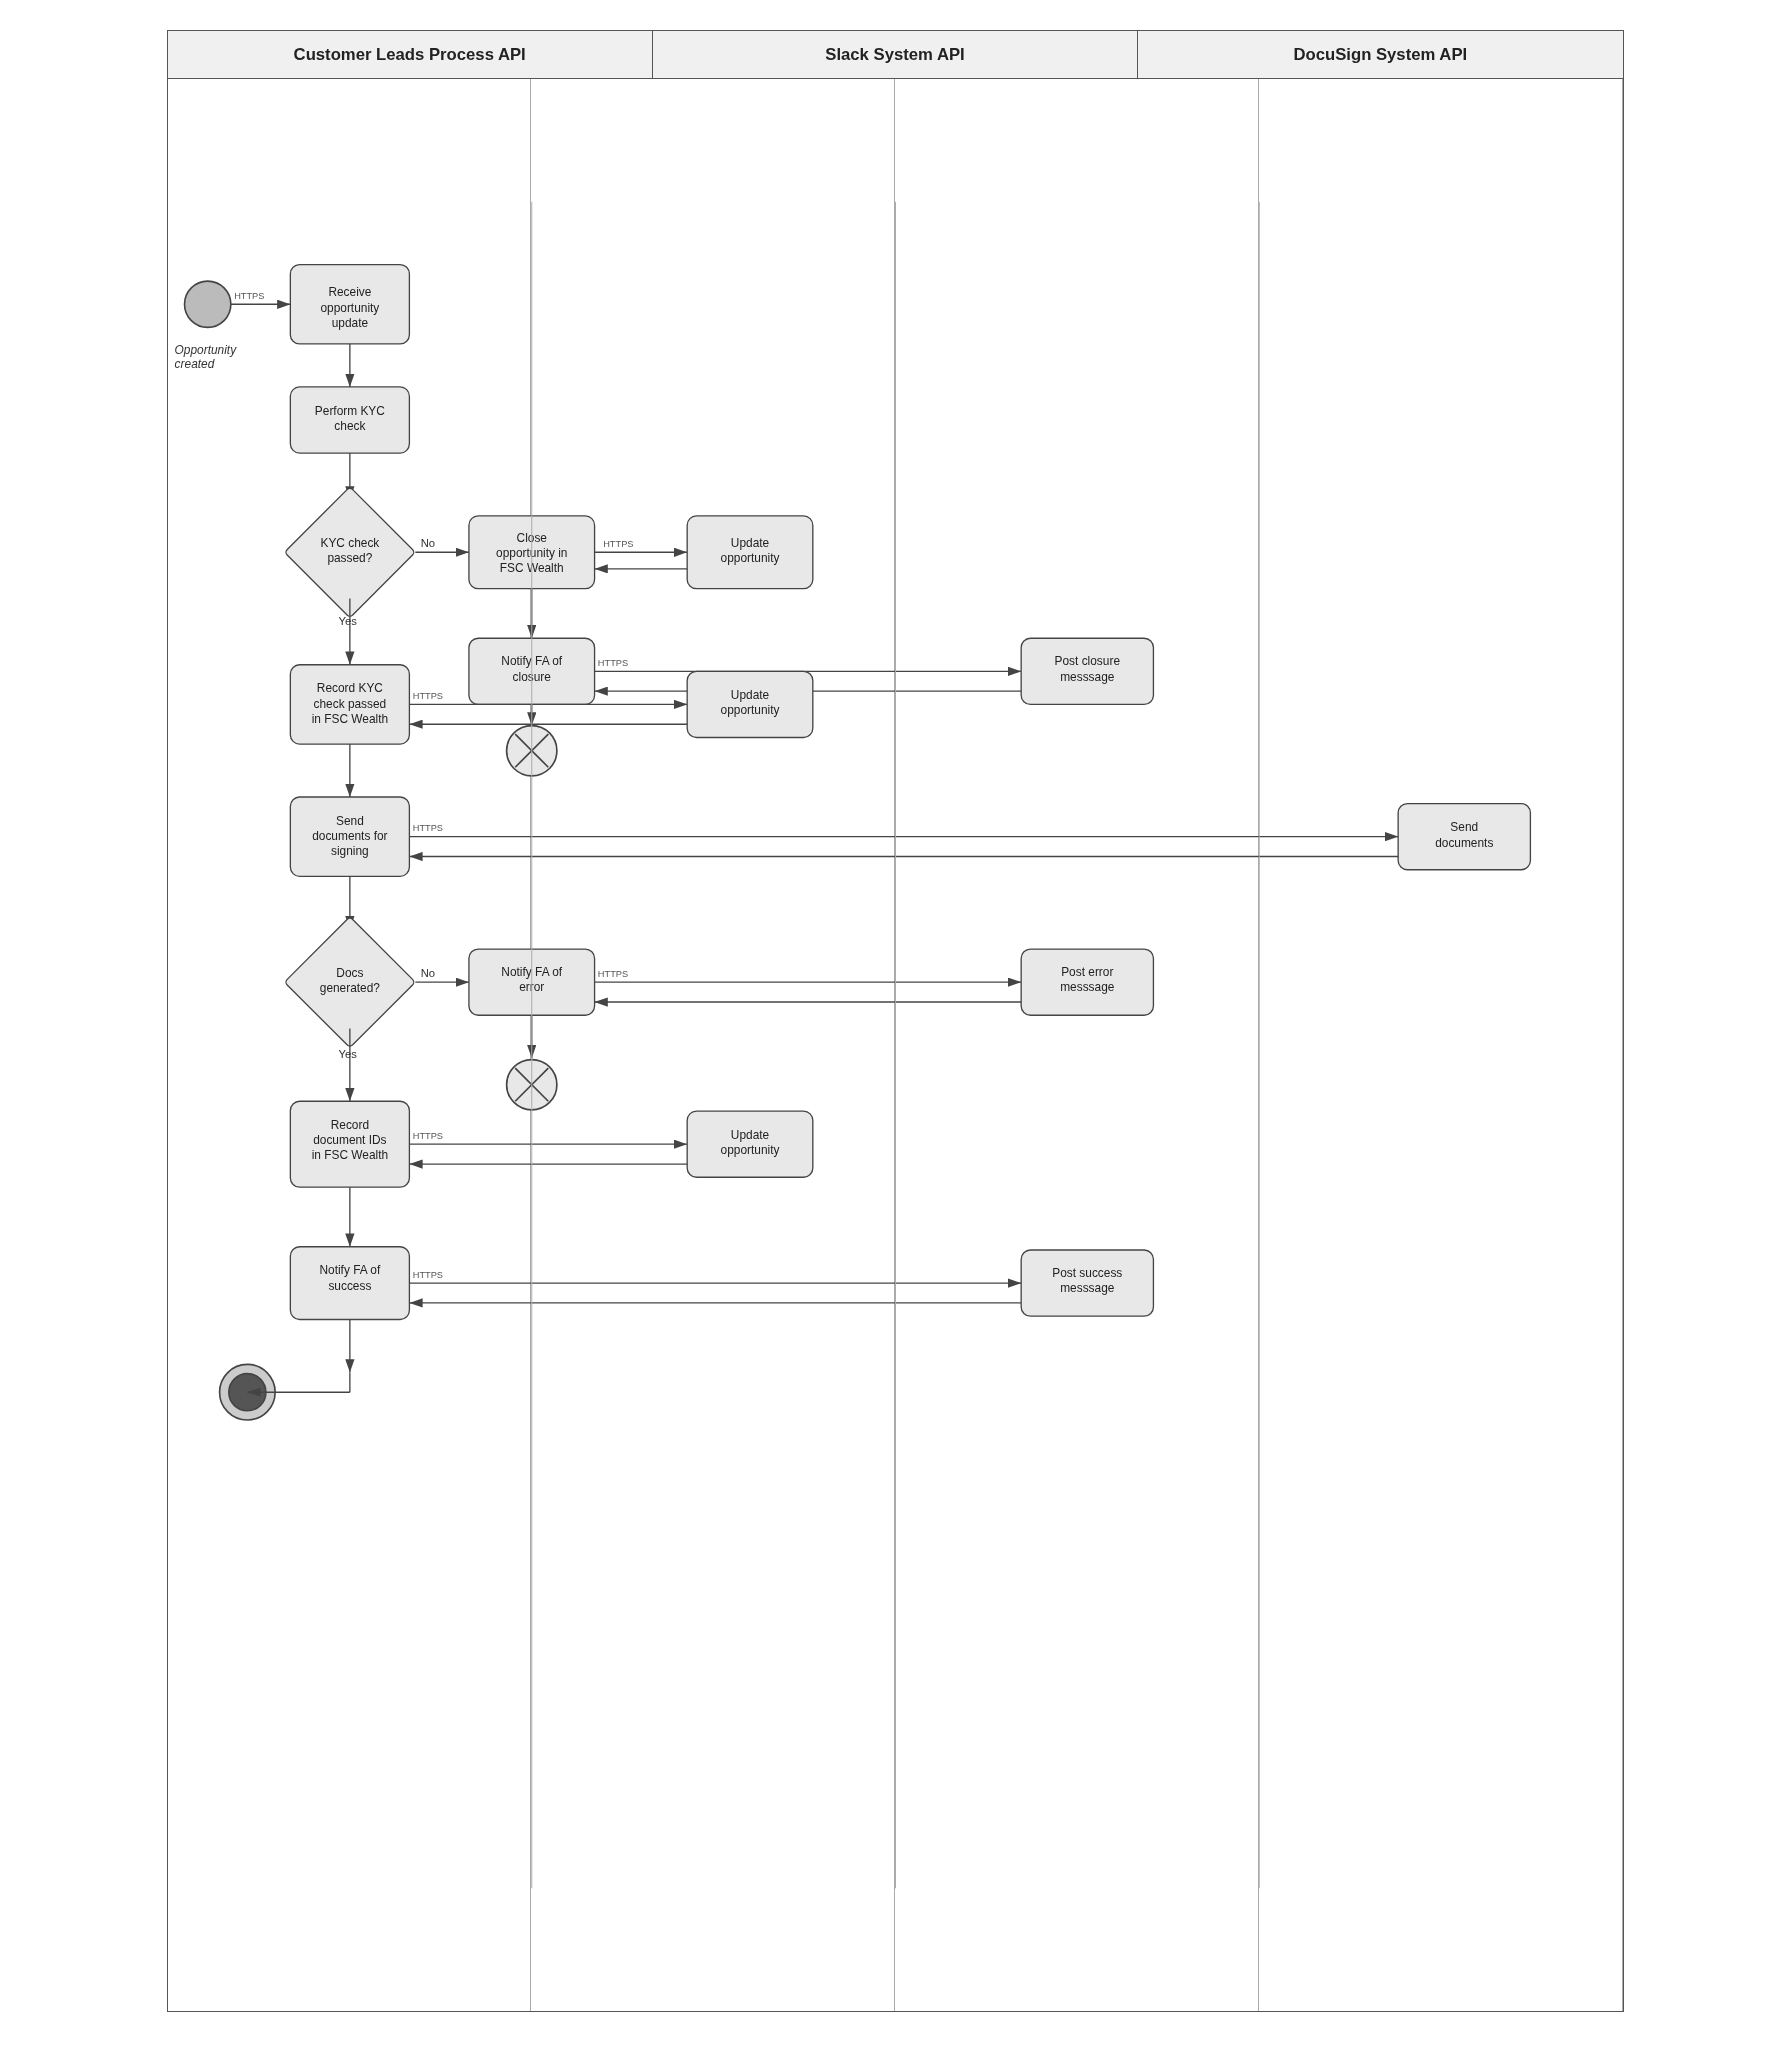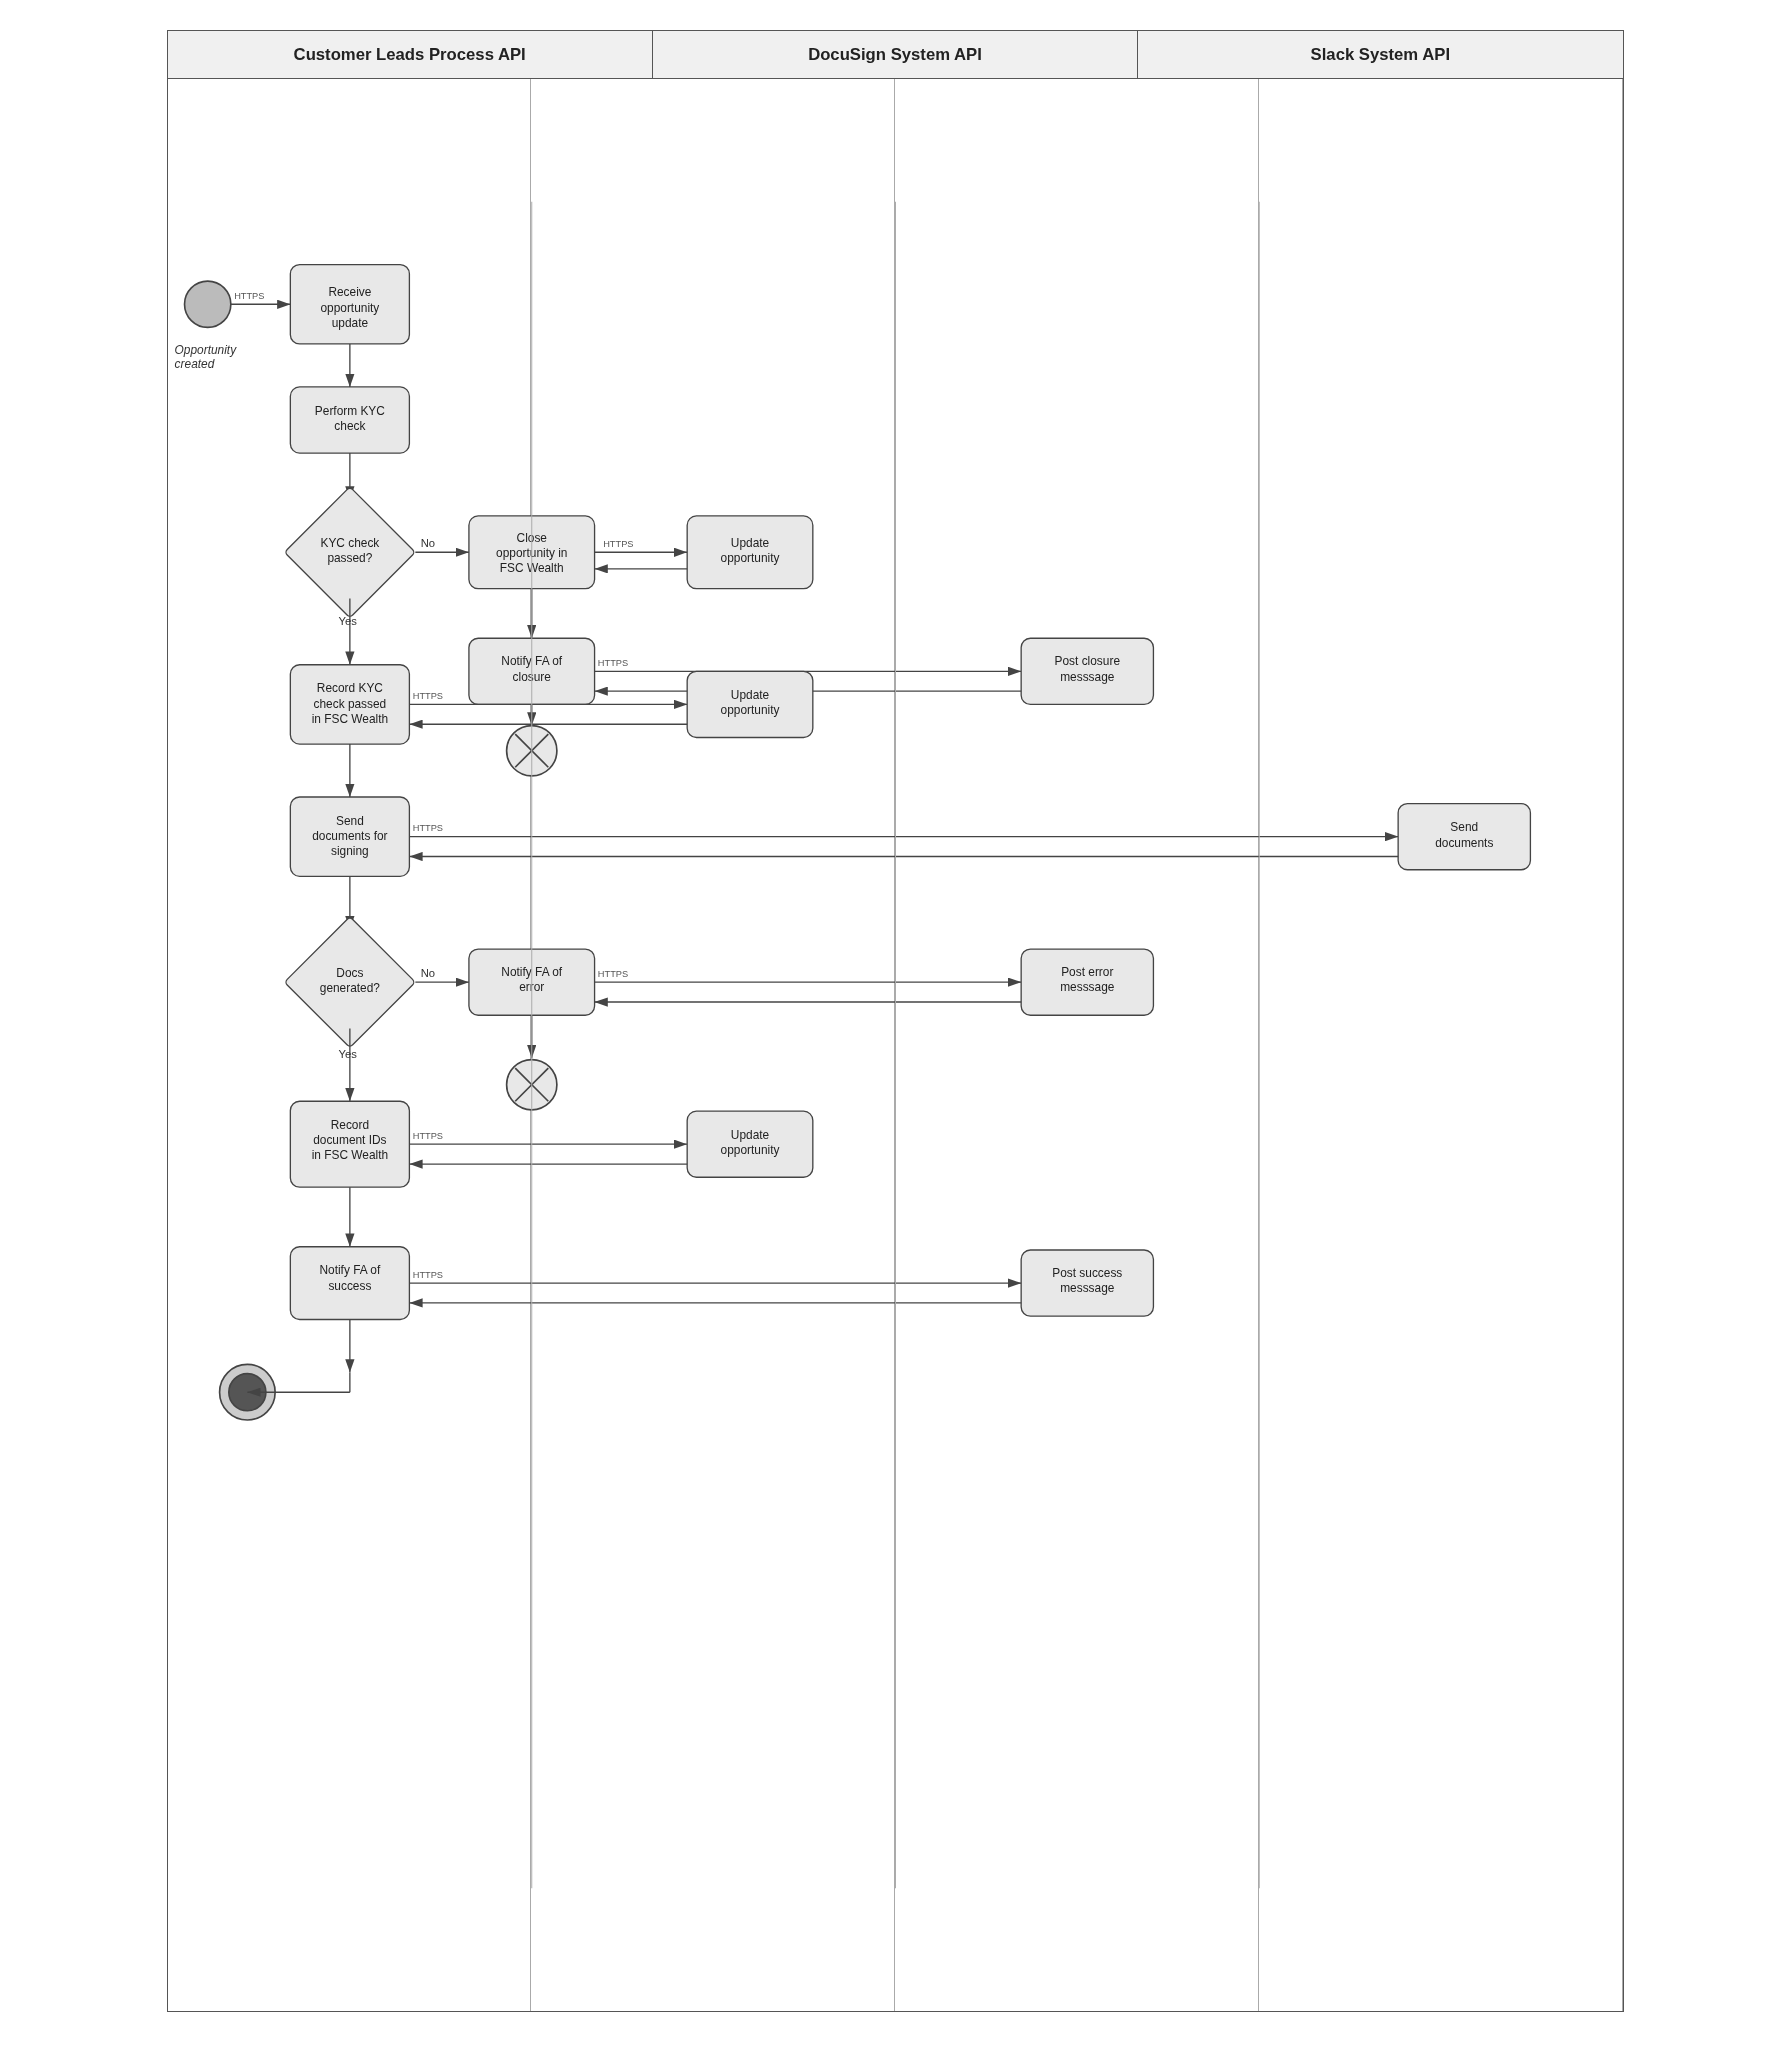--- a/index.html
+++ b/index.html
@@ -63,22 +63,22 @@
     }
   </style>
 </head>
 <body>
 
 <div class="diagram-wrapper">
   <div class="diagram-container">
 
     <div class="header-row">
       <div class="header-cell">Customer Leads Process API</div>
+      <div class="header-cell">Slack System API</div>
       <div class="header-cell">DocuSign System API</div>
-      <div class="header-cell">Slack System API</div>
     </div>
 
     <div class="lanes-row">
 
       <div class="lane" style="position:relative;">
       </div>
 
       <div class="lane"></div>
 
       <div class="lane"></div>

